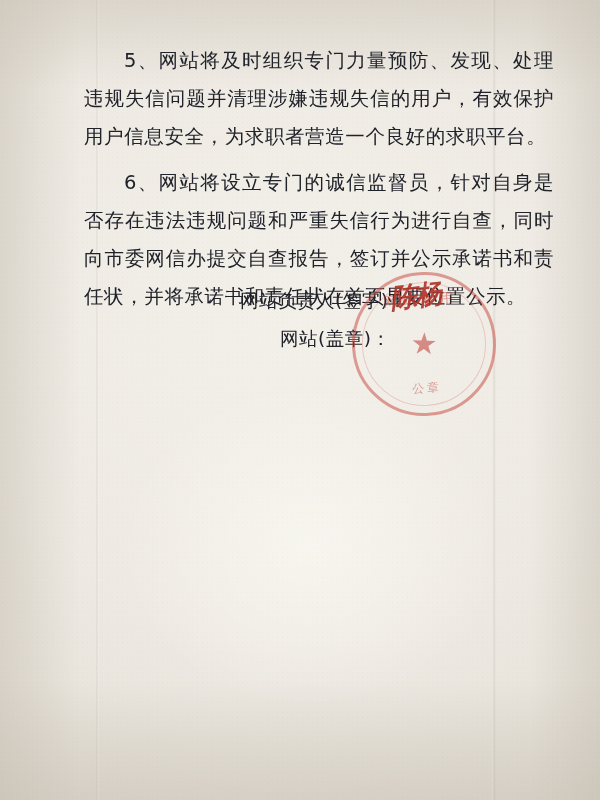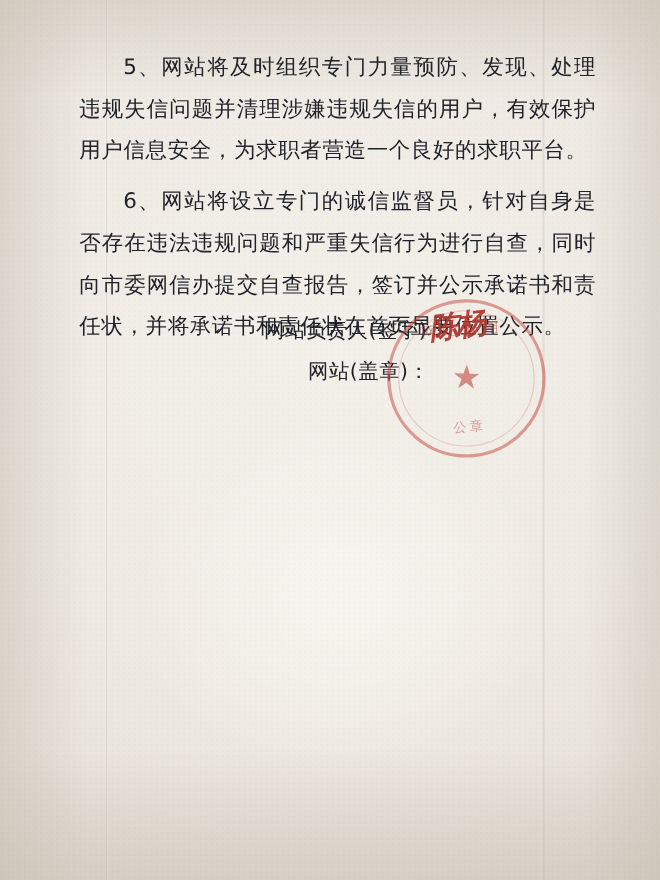--- a/index.html
+++ b/index.html
@@ -54,21 +54,21 @@
   }
   .shade.glow {
     top: 380px; left: 120px; width: 380px; height: 330px;
     background: radial-gradient(ellipse at center, rgba(255,253,248,0.55), rgba(255,253,248,0) 70%);
   }
 
   
   .doc-body {
     position: absolute;
     top: 42px;
-    left: 72px;
+    left: 84px;
     width: 470px;
   }
   .para {
     font-family: "DejaVu Sans", "Liberation Sans", sans-serif;
     font-size: 19.5px;
     line-height: 38px;
     color: #20222a;
     text-align: justify;
     text-justify: inter-ideograph;
     letter-spacing: 0.6px;

